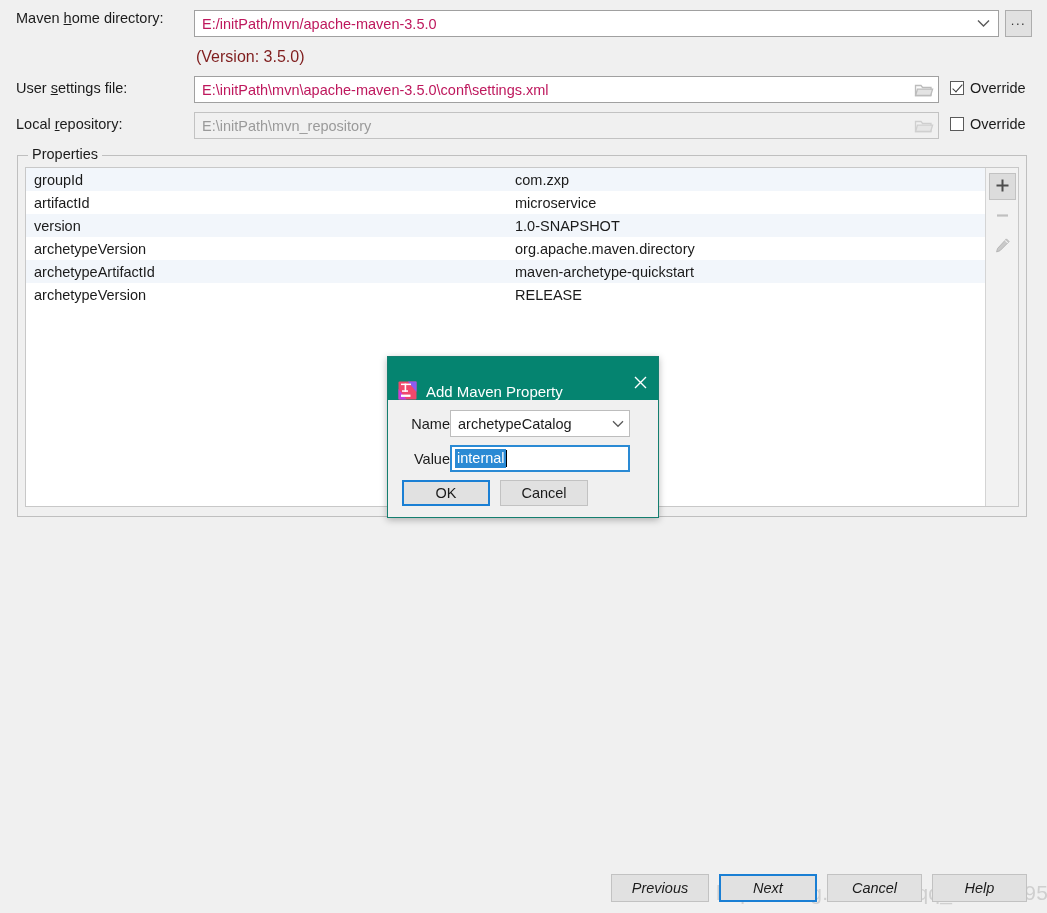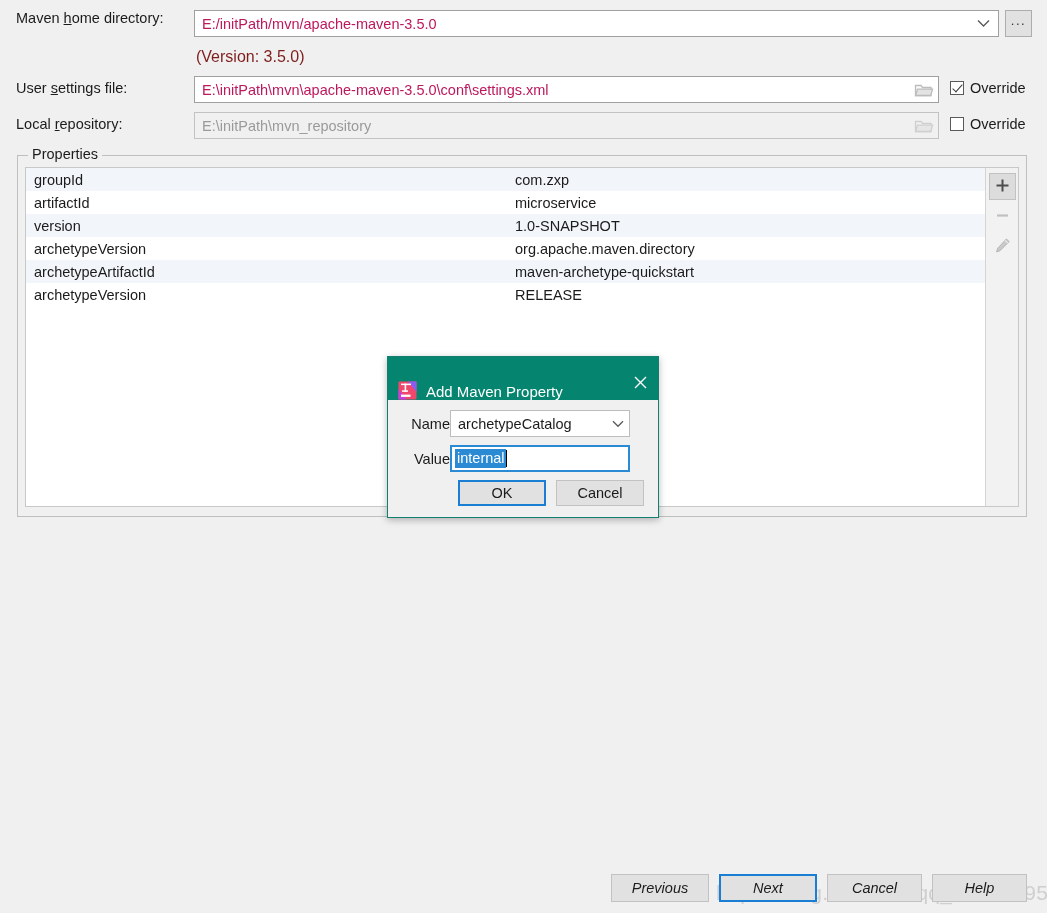--- a/index.html
+++ b/index.html
@@ -267,21 +267,21 @@
   }
   .caret {
     display: inline-block;
     width: 1px;
     height: 17px;
     background: #000;
     margin-left: 0px;
   }
   .modal-btns {
     display: flex;
-    justify-content: flex-end;
+    justify-content: flex-start;
     gap: 10px;
     margin-top: 6px;
   }
   .mbtn {
     box-sizing: border-box;
     width: 88px; height: 26px;
     background: #e1e1e1;
     border: 1px solid #c2c2c2;
     display: flex; align-items: center; justify-content: center;
     font-size: 14.5px;

